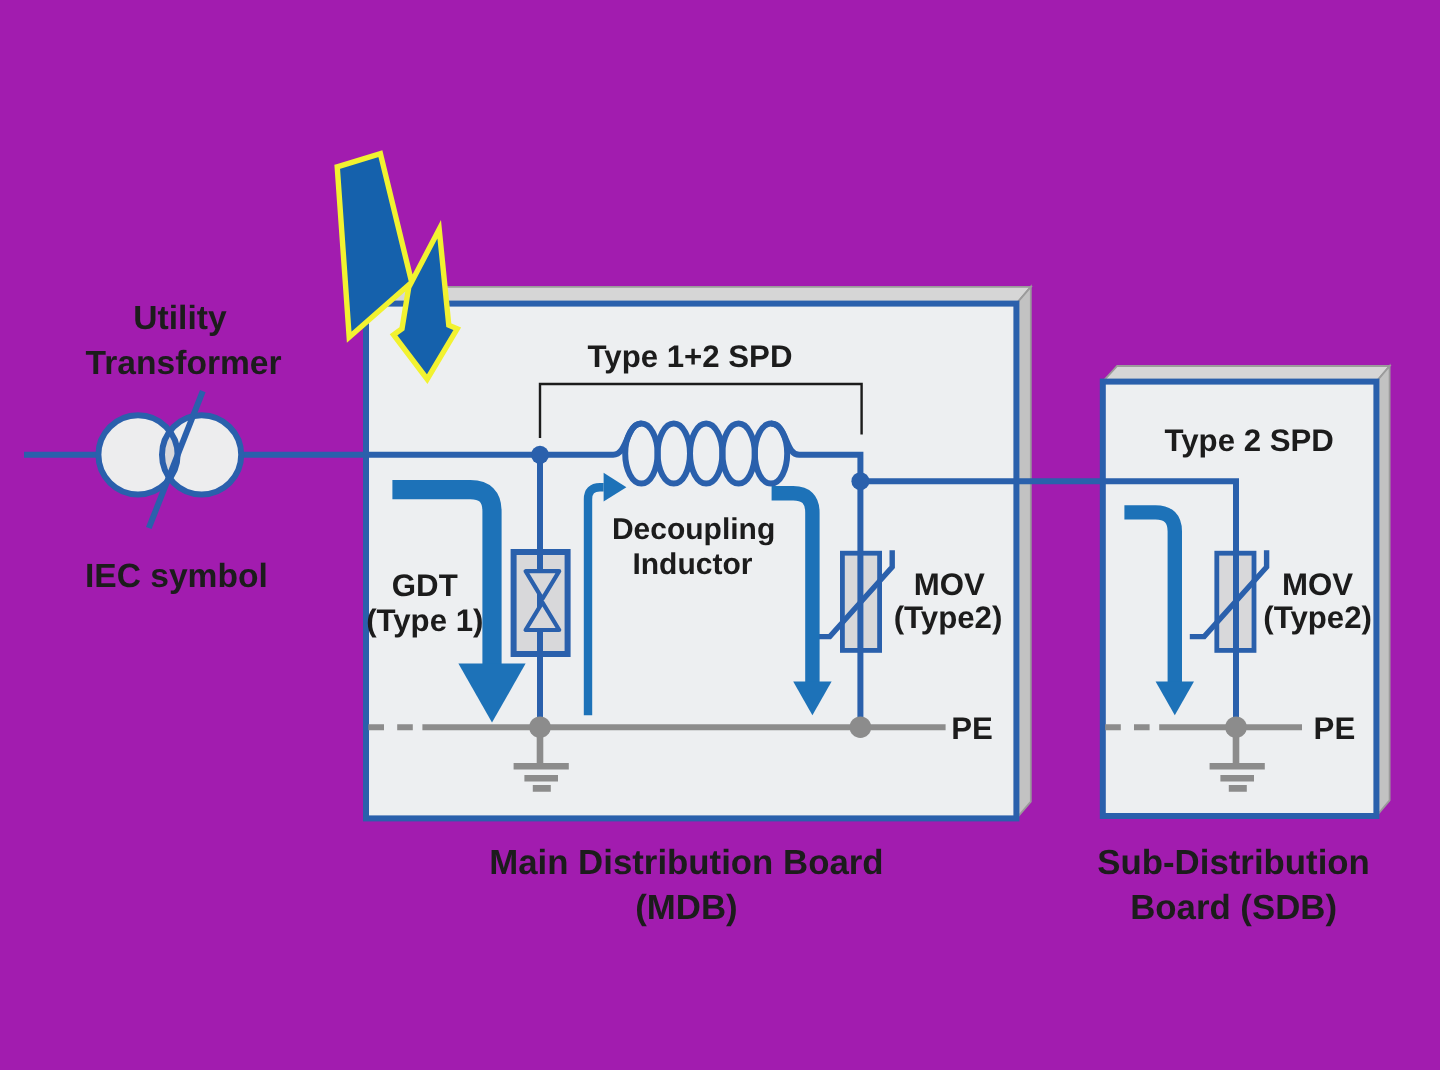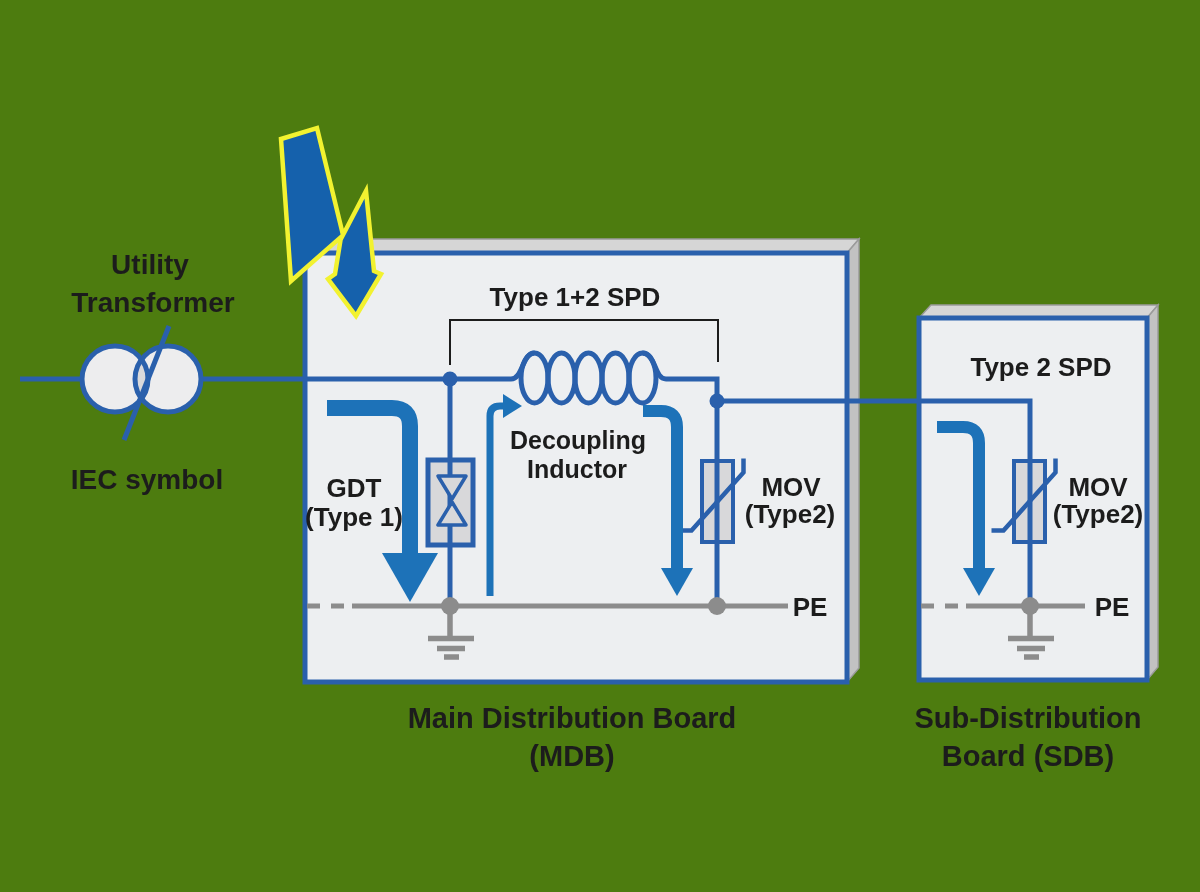--- a/index.html
+++ b/index.html
@@ -1,16 +1,16 @@
 <!DOCTYPE html>
 <html><head>
 <meta charset="utf-8">
 <style>
   html,body{margin:0;padding:0;background:#ffffff;}
-  .stage{position:relative;width:1200px;height:892px;background:#4d7c0f;overflow:hidden;}
+  .stage{position:relative;width:1200px;height:892px;background:#a21caf;overflow:hidden;}
   svg{display:block;}
   .wire{stroke:#2a60ac;stroke-width:5;fill:none;}
   .wire-thin{stroke:#2a60ac;stroke-width:4.5;fill:none;}
   .pe{stroke:#8c8c8c;stroke-width:5;fill:none;}
   .ground{stroke:#8c8c8c;stroke-width:5.5;fill:none;stroke-linecap:butt;}
   .bracket{stroke:#1c1c1c;stroke-width:2;fill:none;}
   .panel-front{fill:#edeff1;stroke:#2a60ac;stroke-width:5;}
   .panel-top{fill:#d6d6d6;stroke:#9b9b9b;stroke-width:1.5;}
   .panel-side{fill:#c2c2c2;stroke:#9b9b9b;stroke-width:1.5;}
   .component-body{fill:#d8d8da;stroke:#2a60ac;}

